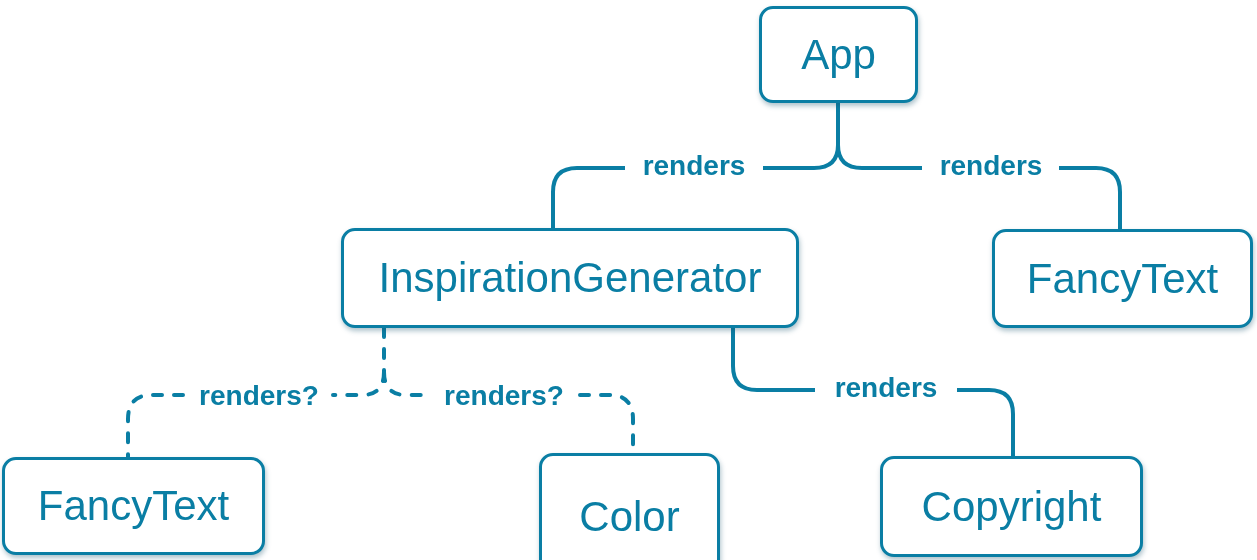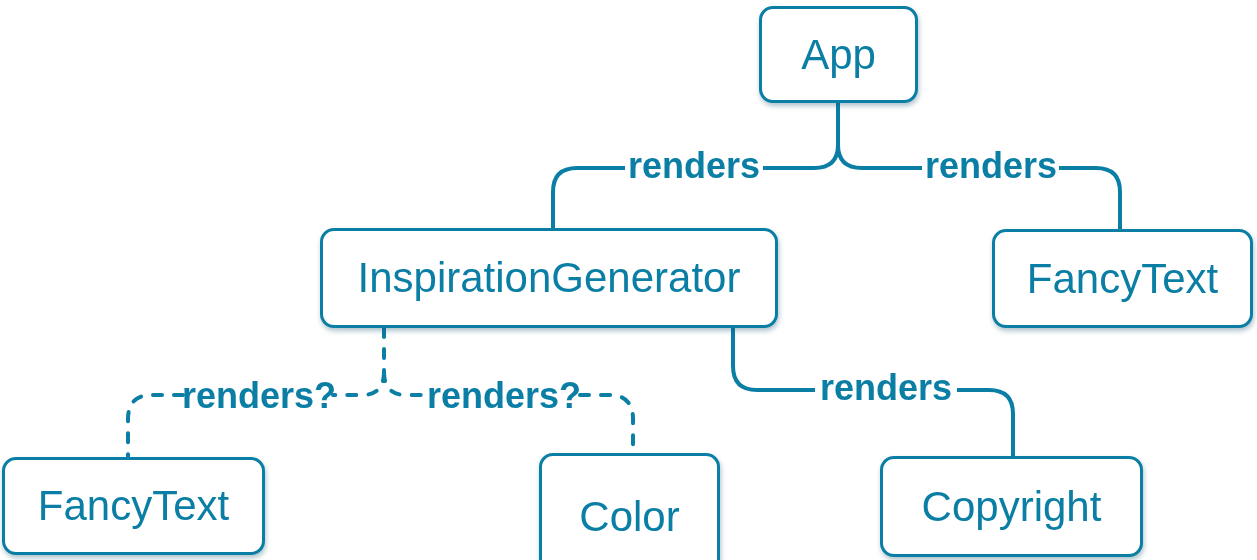--- a/index.html
+++ b/index.html
@@ -22,28 +22,28 @@
     color: var(--accent);
     font-size: 42px;
     font-weight: 500;
     letter-spacing: 0px;
     white-space: nowrap;
   }
   .edge-label {
     position: absolute;
     transform: translate(-50%, -50%);
     color: var(--accent);
-    font-size: 36px;
+    font-size: 28px;
     font-weight: 700;
     white-space: nowrap;
     line-height: 1;
   }
   
   .node-app                  { left: 759px; top: 6px;   width: 159px; height: 97px; }
-  .node-inspiration          { left: 320px; top: 228px; width: 458px; height: 100px; }
+  .node-inspiration          { left: 341px; top: 228px; width: 458px; height: 100px; }
   .node-fancytext-top        { left: 992px; top: 229px; width: 261px; height: 99px; }
   .node-fancytext-bottom     { left: 2px;   top: 457px; width: 263px; height: 98px; }
   .node-color                { left: 539px; top: 453px; width: 181px; height: 128px; }
   .node-copyright            { left: 880px; top: 456px; width: 263px; height: 101px; }
   .label-app-inspiration     { left: 694px; top: 166px; }
   .label-app-fancytext       { left: 991px; top: 166px; }
   .label-inspiration-copy    { left: 886px; top: 388px; }
   .label-inspiration-fancy   { left: 259px; top: 396px; }
   .label-inspiration-color   { left: 504px; top: 396px; }
 </style>

